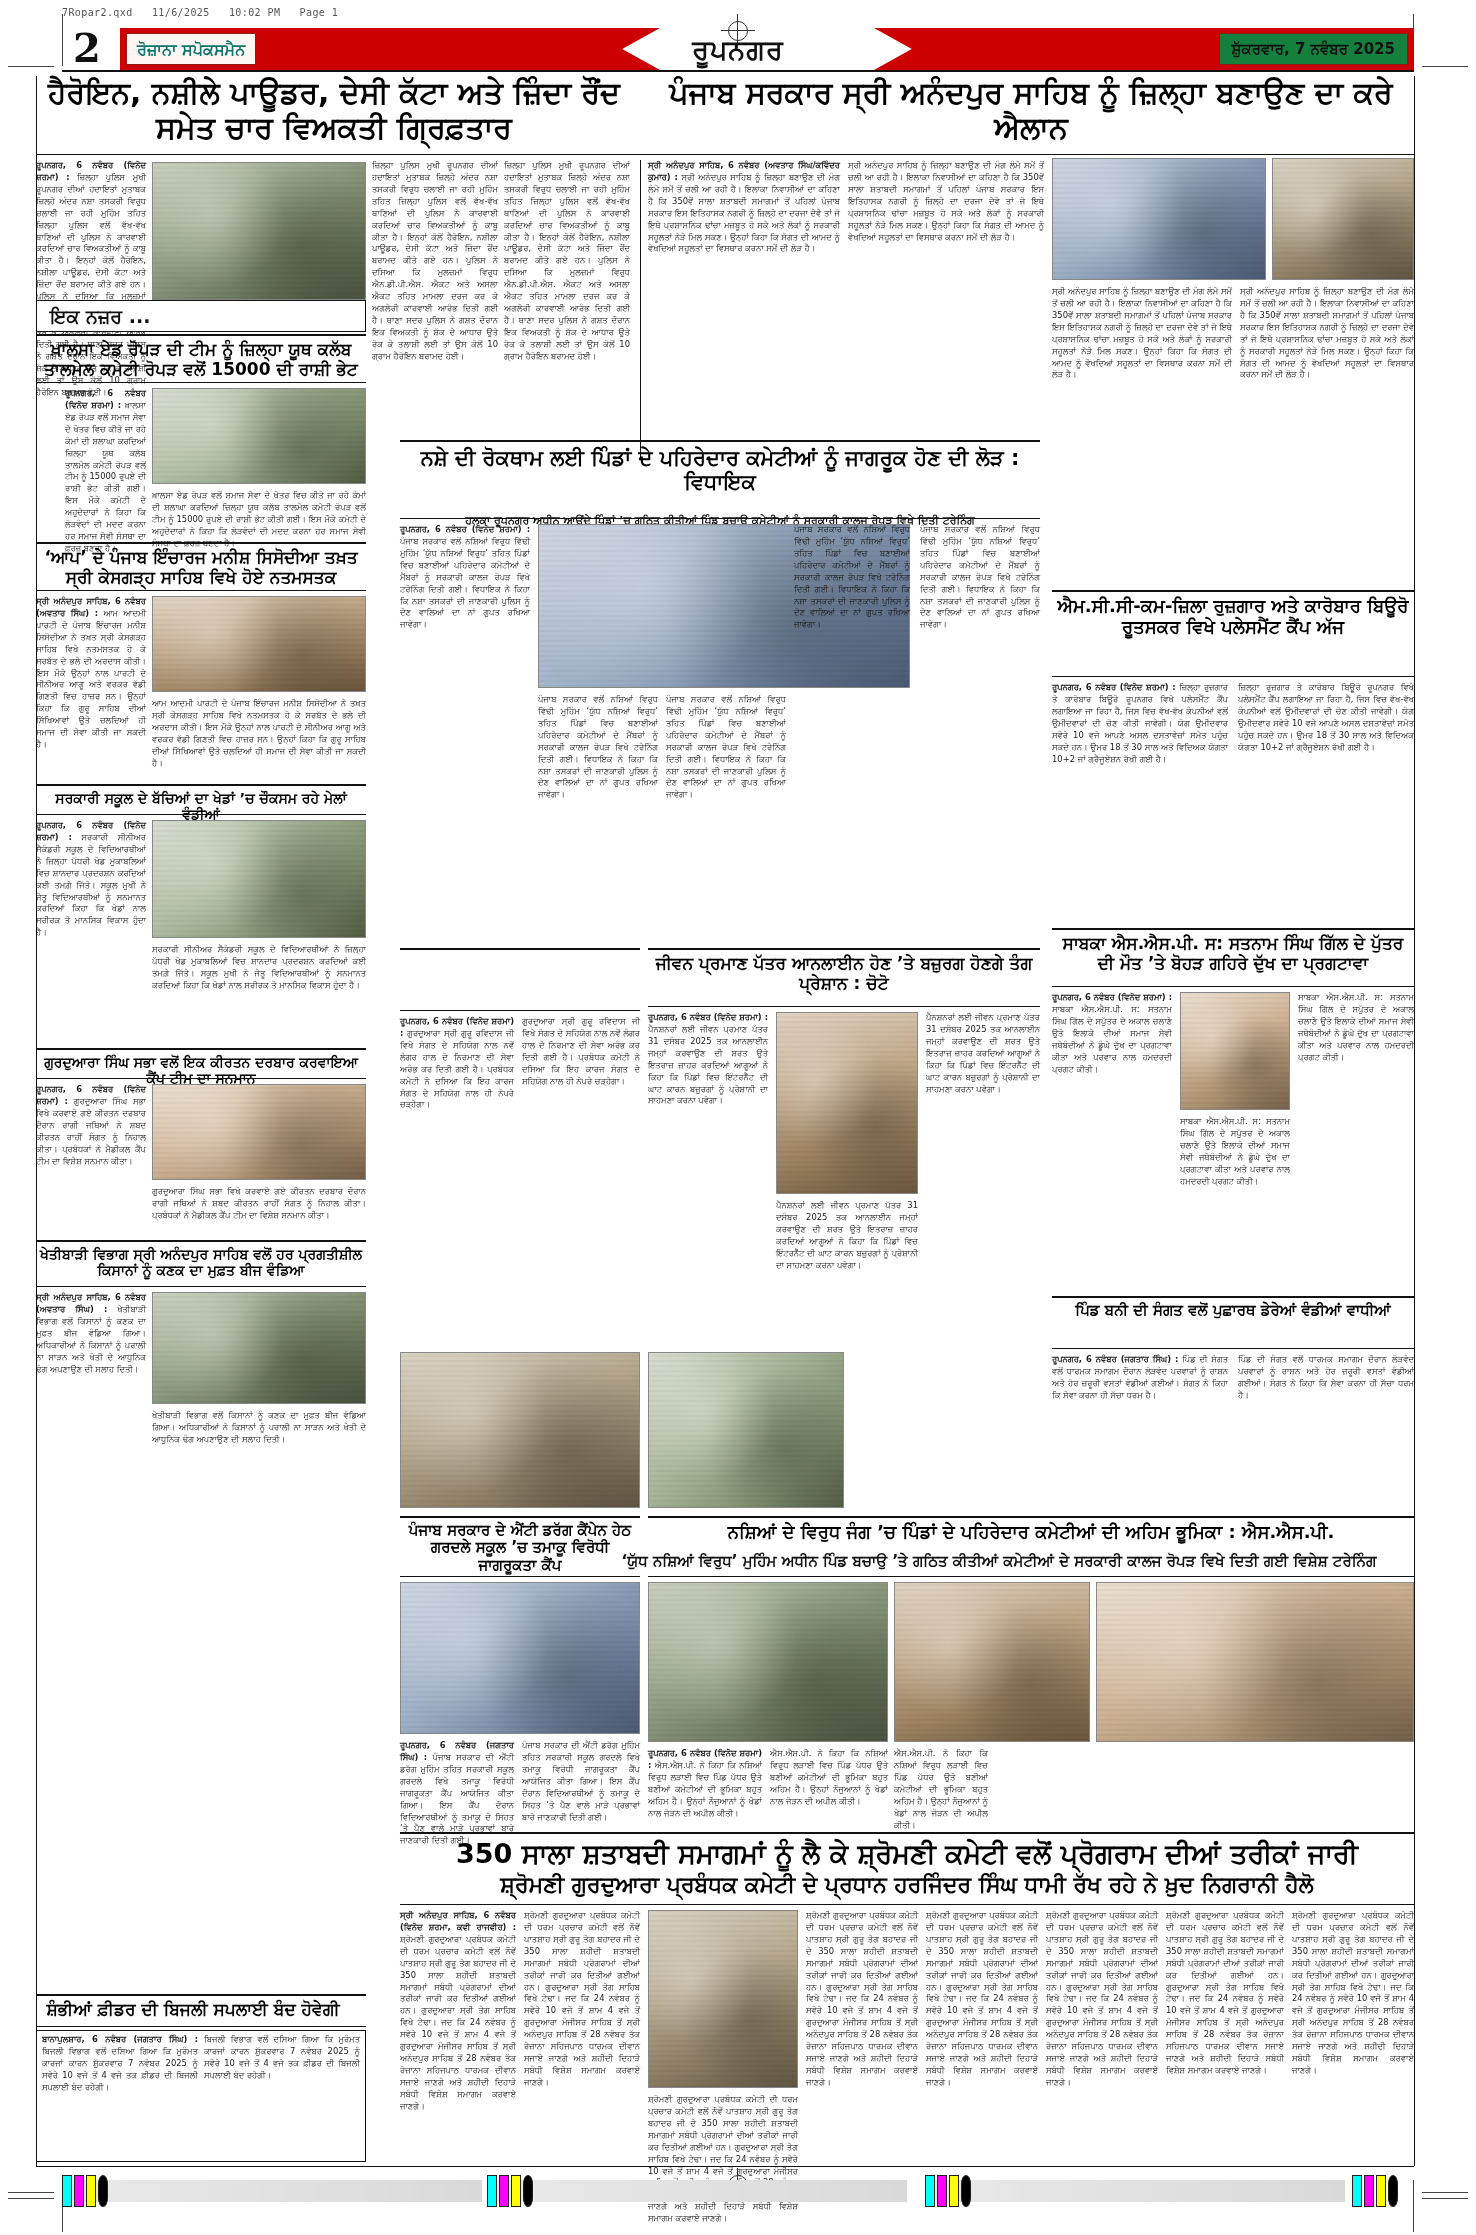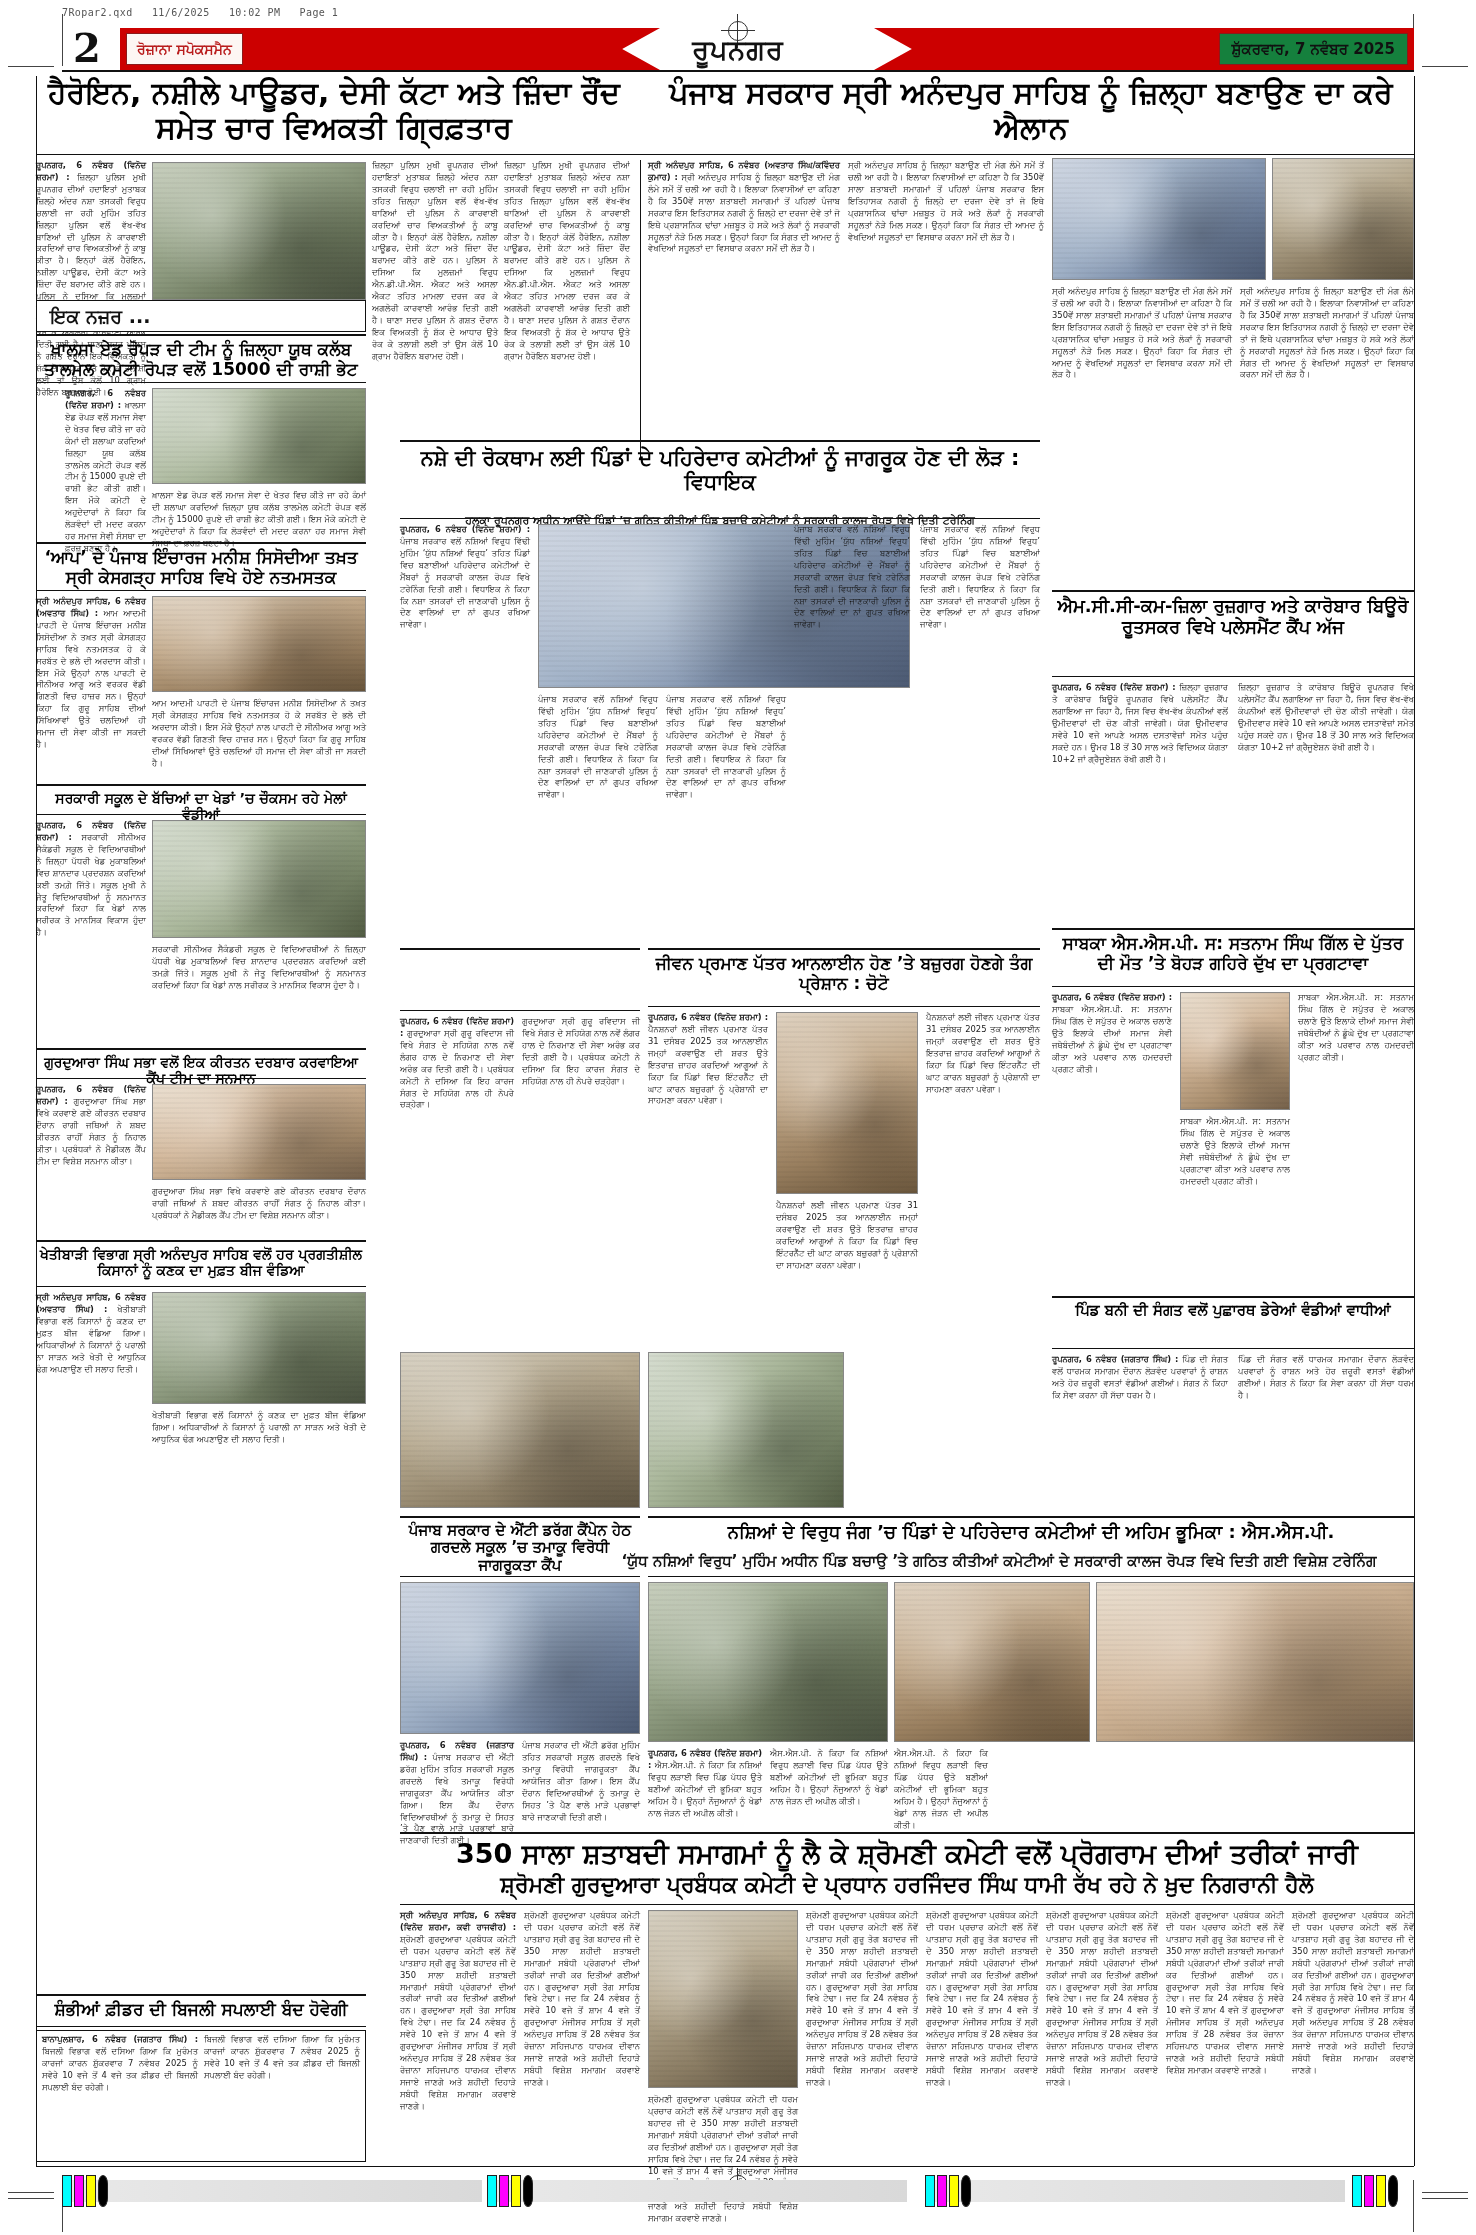--- a/index.html
+++ b/index.html
@@ -47,21 +47,21 @@
     clip-path: polygon(0 0, 100% 0, 100% 100%, 0 100%, 7% 50%); }
   .pagenum {
     position:absolute; left:0; top:-2px; width:50px; height:44px;
     font-family:"DejaVu Serif","Liberation Serif",serif;
     font-size:40px; font-weight:bold; color:#111; line-height:44px; text-align:center;
   }
   .mh-label {
     position:absolute; left:64px; top:5px; height:32px;
     background:#fdf6f3; border:1px solid #8b1a1a;
     padding:2px 10px; display:flex; align-items:center;
-    font-size:14px; font-weight:bold; color:#b91c1c; white-space:nowrap;
+    font-size:16px; font-weight:bold; color:#0f766e; white-space:nowrap;
   }
   .mh-title {
     position:absolute; left:0; right:0; top:2px; height:40px;
     display:flex; align-items:center; justify-content:center;
     font-size:27px; font-weight:bold; color:#111; letter-spacing:1px;
   }
   .mh-date {
     position:absolute; right:6px; top:5px; height:32px;
     background:#15803d; border:1px solid #8b1a1a;
     padding:2px 12px; display:flex; align-items:center;
@@ -251,21 +251,21 @@
     </div>
   <div class="body-col" style="position:absolute;left:36px;top:1292px;width:110px;height:290px;">
     <span class="lead">ਸ੍ਰੀ ਅਨੰਦਪੁਰ ਸਾਹਿਬ, 6 ਨਵੰਬਰ (ਅਵਤਾਰ ਸਿੰਘ) :</span>
     <span>ਖੇਤੀਬਾੜੀ ਵਿਭਾਗ ਵਲੋਂ ਕਿਸਾਨਾਂ ਨੂੰ ਕਣਕ ਦਾ ਮੁਫ਼ਤ ਬੀਜ ਵੰਡਿਆ ਗਿਆ। ਅਧਿਕਾਰੀਆਂ ਨੇ ਕਿਸਾਨਾਂ ਨੂੰ ਪਰਾਲੀ ਨਾ ਸਾੜਨ ਅਤੇ ਖੇਤੀ ਦੇ ਆਧੁਨਿਕ ਢੰਗ ਅਪਣਾਉਣ ਦੀ ਸਲਾਹ ਦਿਤੀ।</span>
   </div>
   <div class="body-col" style="position:absolute;left:152px;top:1410px;width:214px;height:172px;">
     <span>ਖੇਤੀਬਾੜੀ ਵਿਭਾਗ ਵਲੋਂ ਕਿਸਾਨਾਂ ਨੂੰ ਕਣਕ ਦਾ ਮੁਫ਼ਤ ਬੀਜ ਵੰਡਿਆ ਗਿਆ। ਅਧਿਕਾਰੀਆਂ ਨੇ ਕਿਸਾਨਾਂ ਨੂੰ ਪਰਾਲੀ ਨਾ ਸਾੜਨ ਅਤੇ ਖੇਤੀ ਦੇ ਆਧੁਨਿਕ ਢੰਗ ਅਪਣਾਉਣ ਦੀ ਸਲਾਹ ਦਿਤੀ।</span>
   </div>
 
   <div class="rule-h" style="position:absolute;left:36px;top:1994px;width:330px;height:2px;"></div>
-  <div class="hl sml" style="position:absolute;left:36px;top:2000px;width:330px;">ਸ਼ੰਭੀਆਂ ਫ਼ੀਡਰ ਦੀ ਬਿਜਲੀ ਸਪਲਾਈ ਬੰਦ ਹੋਵੇਗੀ</div>
+  <div class="hl sml" style="position:absolute;left:28px;top:2000px;width:330px;">ਸ਼ੰਭੀਆਂ ਫ਼ੀਡਰ ਦੀ ਬਿਜਲੀ ਸਪਲਾਈ ਬੰਦ ਹੋਵੇਗੀ</div>
   <div class="rule-h" style="position:absolute;left:36px;top:2026px;width:330px;"></div>
   <div class="boxframe" style="left:36px;top:2030px;width:330px;height:132px;"></div>
   <div class="body-col" style="position:absolute;left:42px;top:2034px;width:156px;height:124px;">
     <span class="lead">ਬਾਨਾਪੁਲਸ਼ਾਰ, 6 ਨਵੰਬਰ (ਜਗਤਾਰ ਸਿੰਘ) :</span>
     <span>ਬਿਜਲੀ ਵਿਭਾਗ ਵਲੋਂ ਦਸਿਆ ਗਿਆ ਕਿ ਮੁਰੰਮਤ ਕਾਰਜਾਂ ਕਾਰਨ ਸ਼ੁੱਕਰਵਾਰ 7 ਨਵੰਬਰ 2025 ਨੂੰ ਸਵੇਰੇ 10 ਵਜੇ ਤੋਂ 4 ਵਜੇ ਤਕ ਫ਼ੀਡਰ ਦੀ ਬਿਜਲੀ ਸਪਲਾਈ ਬੰਦ ਰਹੇਗੀ।</span>
   </div>
   <div class="body-col" style="position:absolute;left:204px;top:2034px;width:156px;height:124px;">
     <span>ਬਿਜਲੀ ਵਿਭਾਗ ਵਲੋਂ ਦਸਿਆ ਗਿਆ ਕਿ ਮੁਰੰਮਤ ਕਾਰਜਾਂ ਕਾਰਨ ਸ਼ੁੱਕਰਵਾਰ 7 ਨਵੰਬਰ 2025 ਨੂੰ ਸਵੇਰੇ 10 ਵਜੇ ਤੋਂ 4 ਵਜੇ ਤਕ ਫ਼ੀਡਰ ਦੀ ਬਿਜਲੀ ਸਪਲਾਈ ਬੰਦ ਰਹੇਗੀ।</span>
   </div>
 

